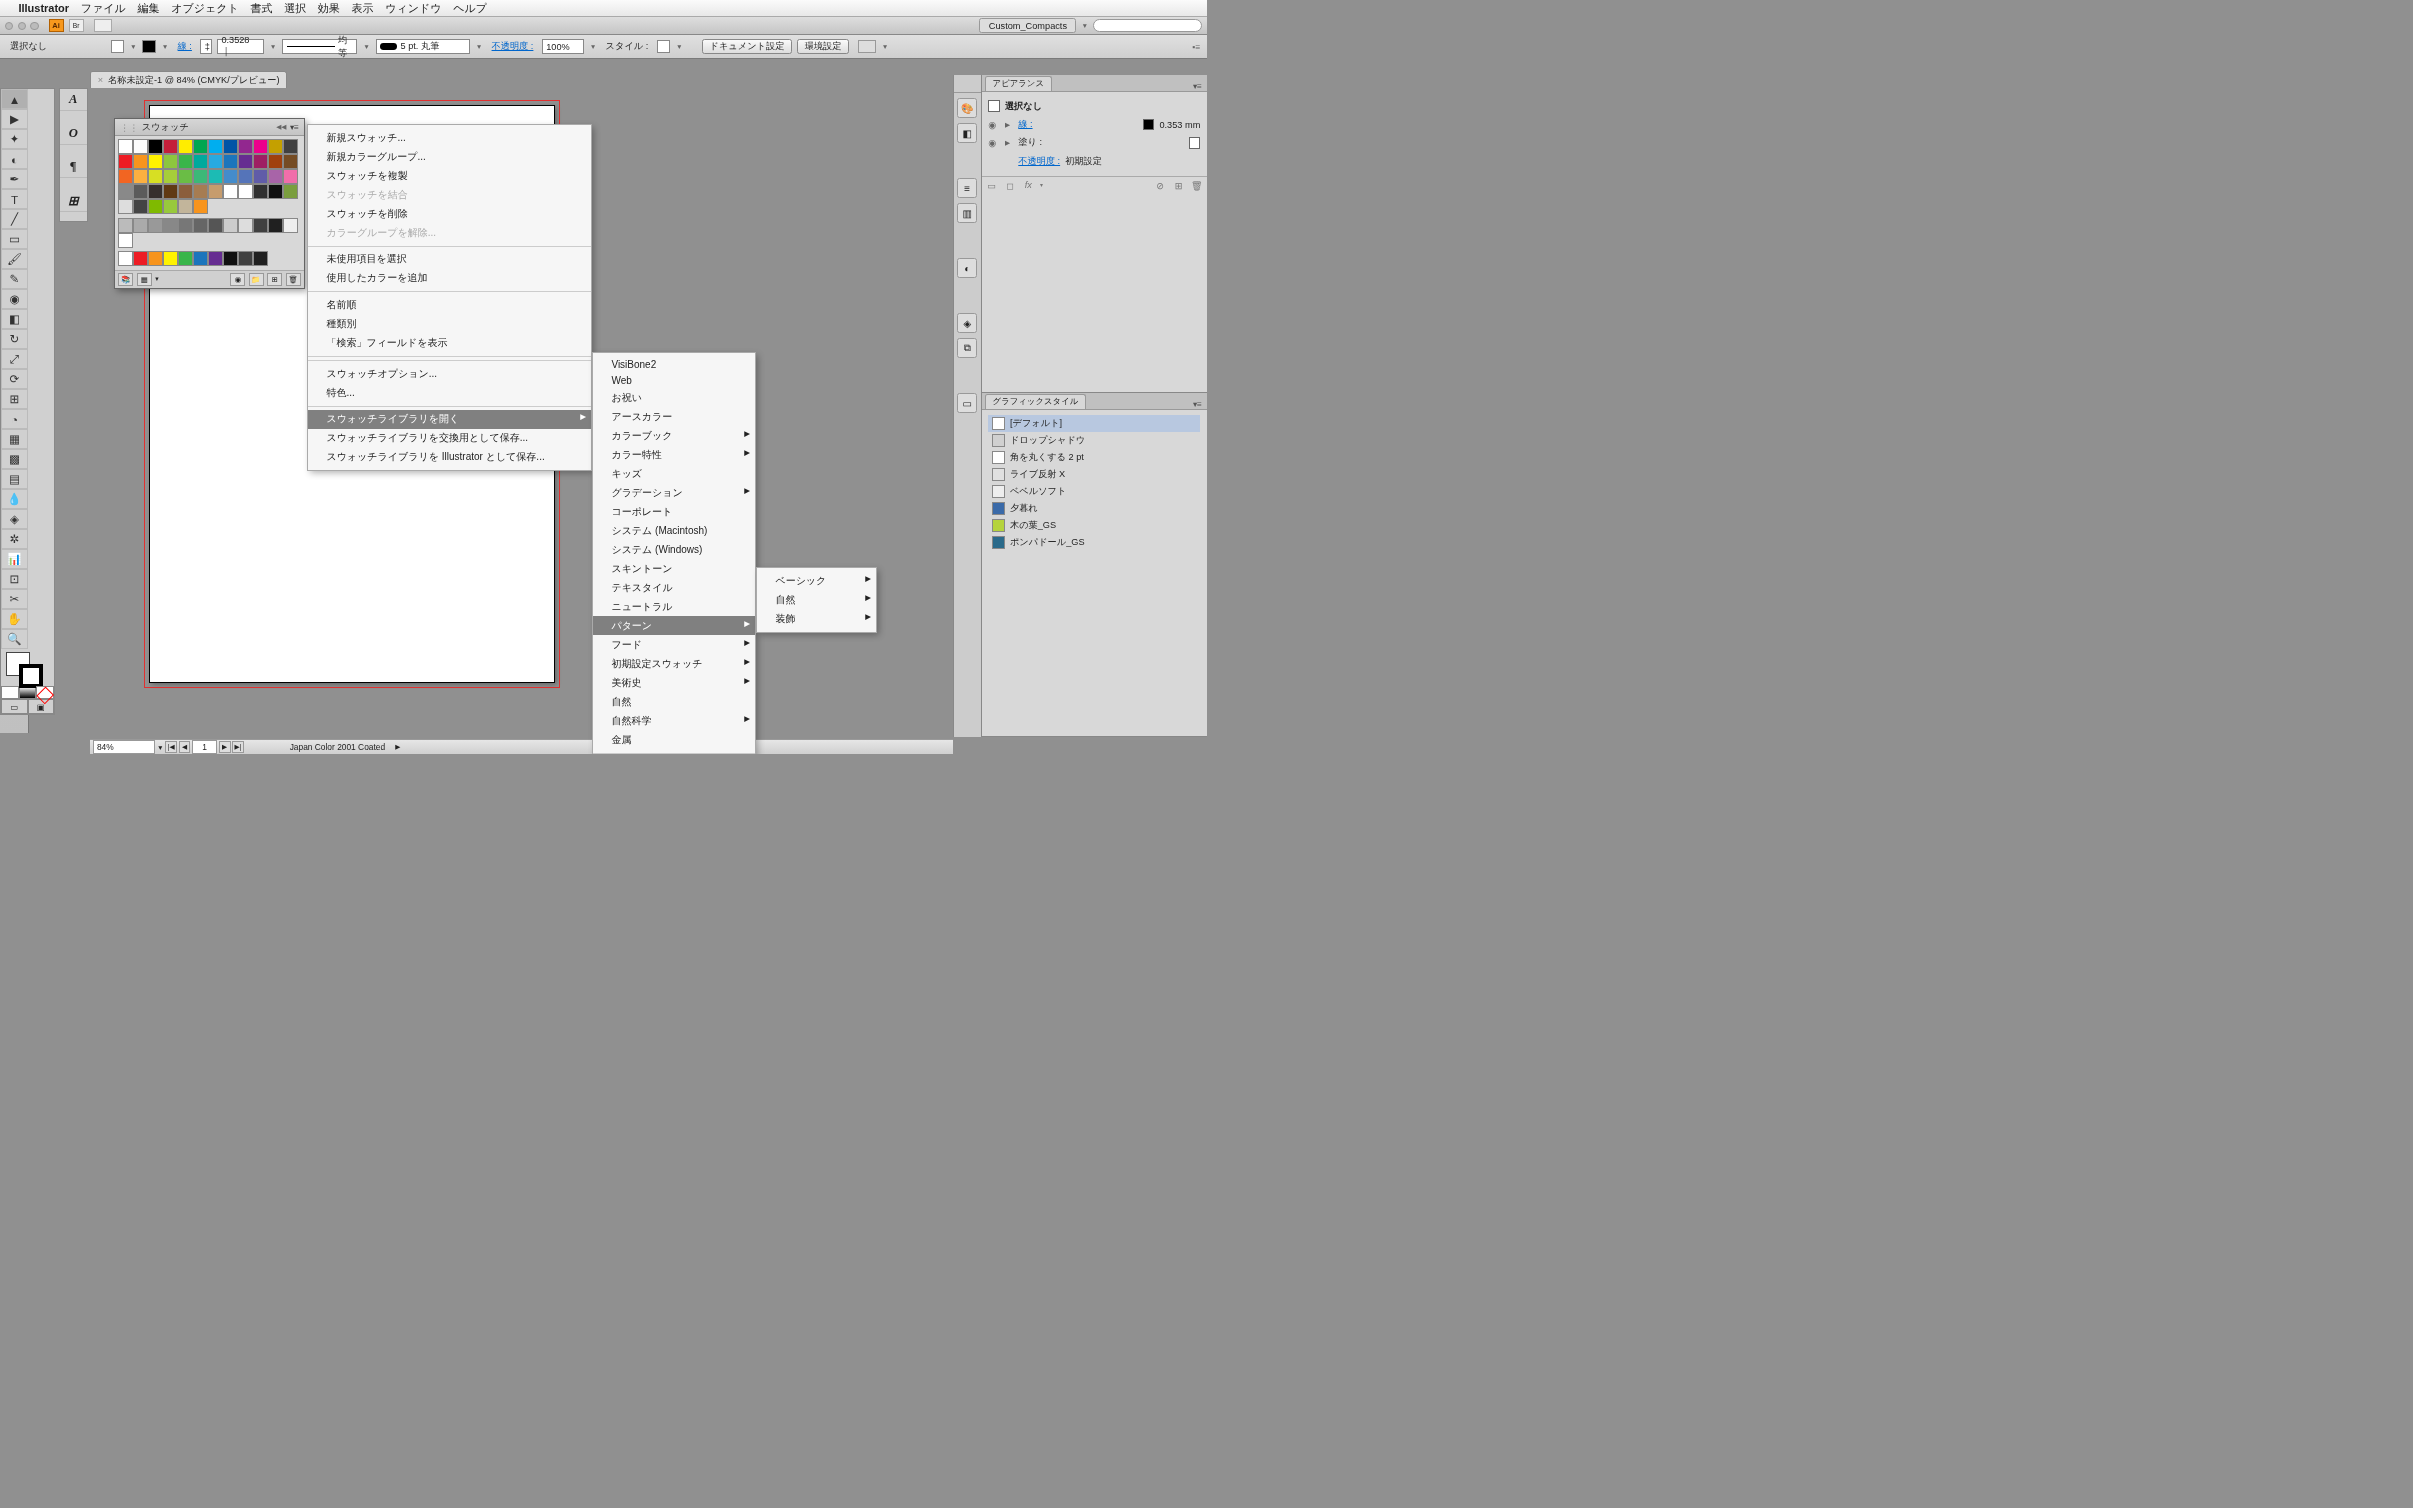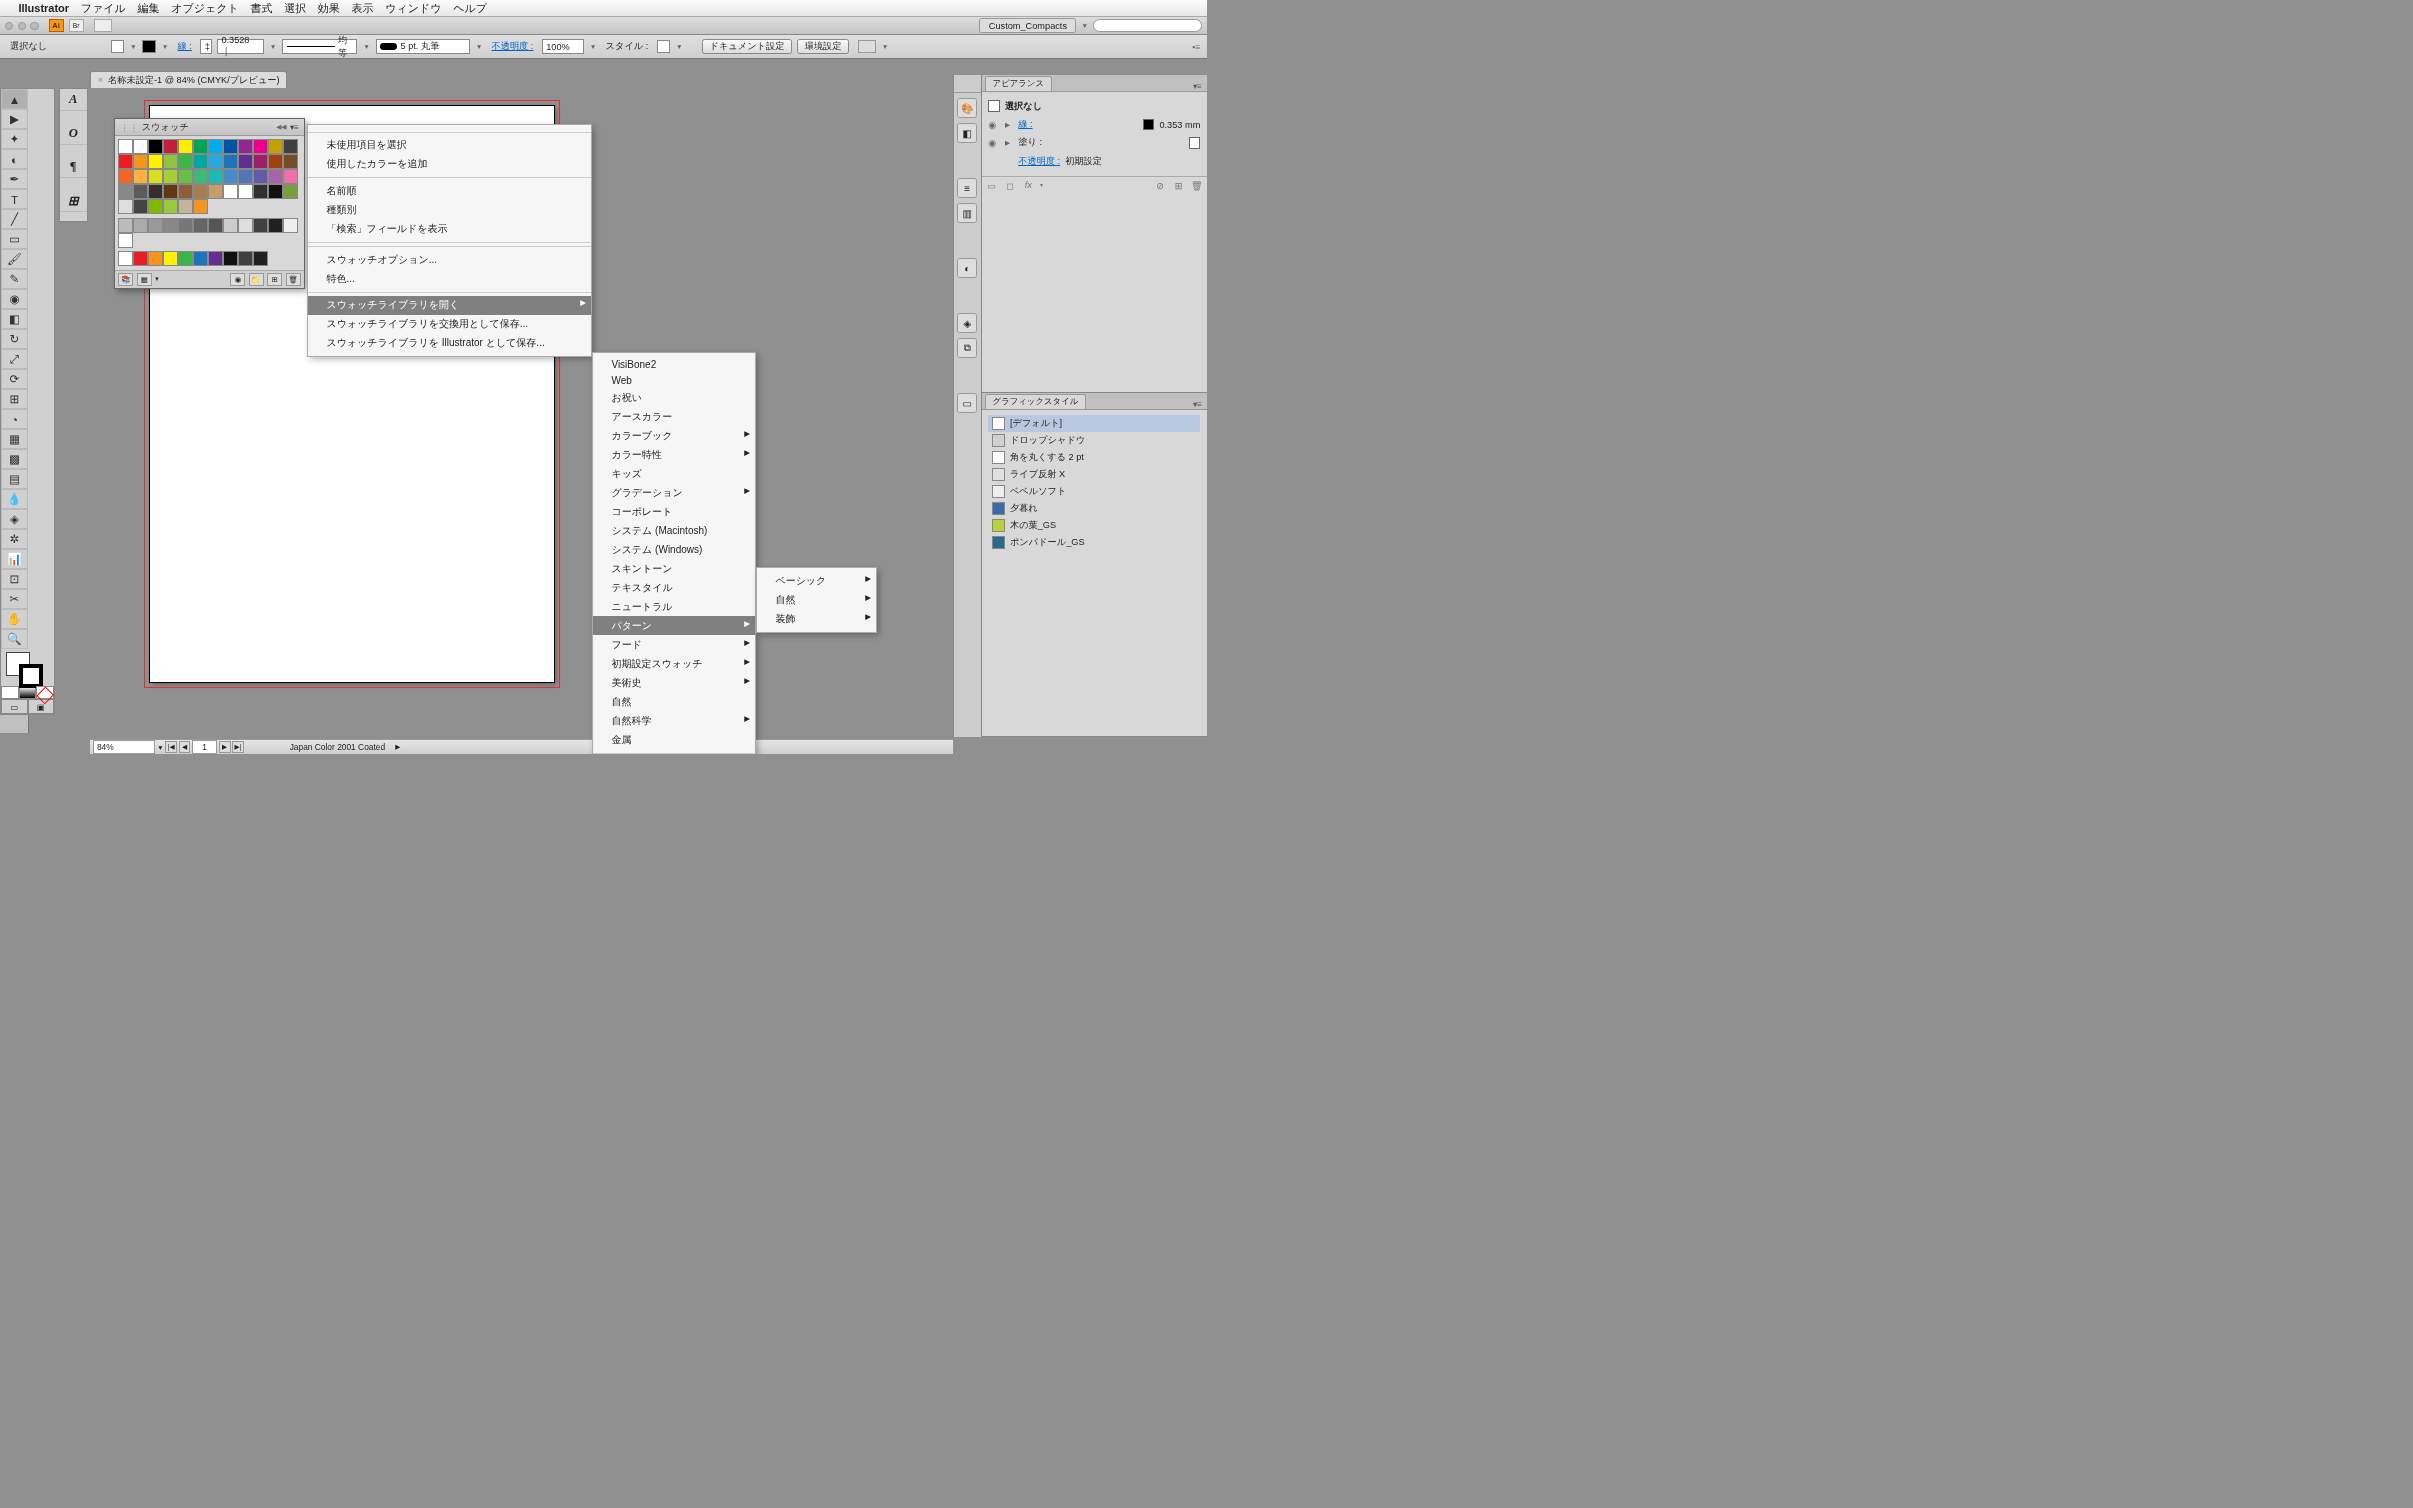--- a/index.html
+++ b/index.html
@@ -390,20 +390,28 @@
       <span style="font-size:6.7px">▾</span>
     <span class="spacer"></span>
     <span class="ico">◉</span>
     <span class="ico">📁</span>
     <span class="ico">⊞</span>
     <span class="ico">🗑</span>
   </div>
 </div>
 
 <div class="flyout flyout1">
+  <div id="fly1-g1">
+      <div class="item">新規スウォッチ...</div>
+      <div class="item">新規カラーグループ...</div>
+      <div class="item">スウォッチを複製</div>
+      <div class="item disabled">スウォッチを結合</div>
+      <div class="item">スウォッチを削除</div>
+      <div class="item disabled">カラーグループを解除...</div>
+    </div>
   <div class="sep"></div>
   <div id="fly1-g2">
       <div class="item">未使用項目を選択</div>
       <div class="item">使用したカラーを追加</div>
     </div>
   <div class="sep"></div>
   <div id="fly1-g3">
       <div class="item">名前順</div>
       <div class="item">種類別</div>
       <div class="item">「検索」フィールドを表示</div>

